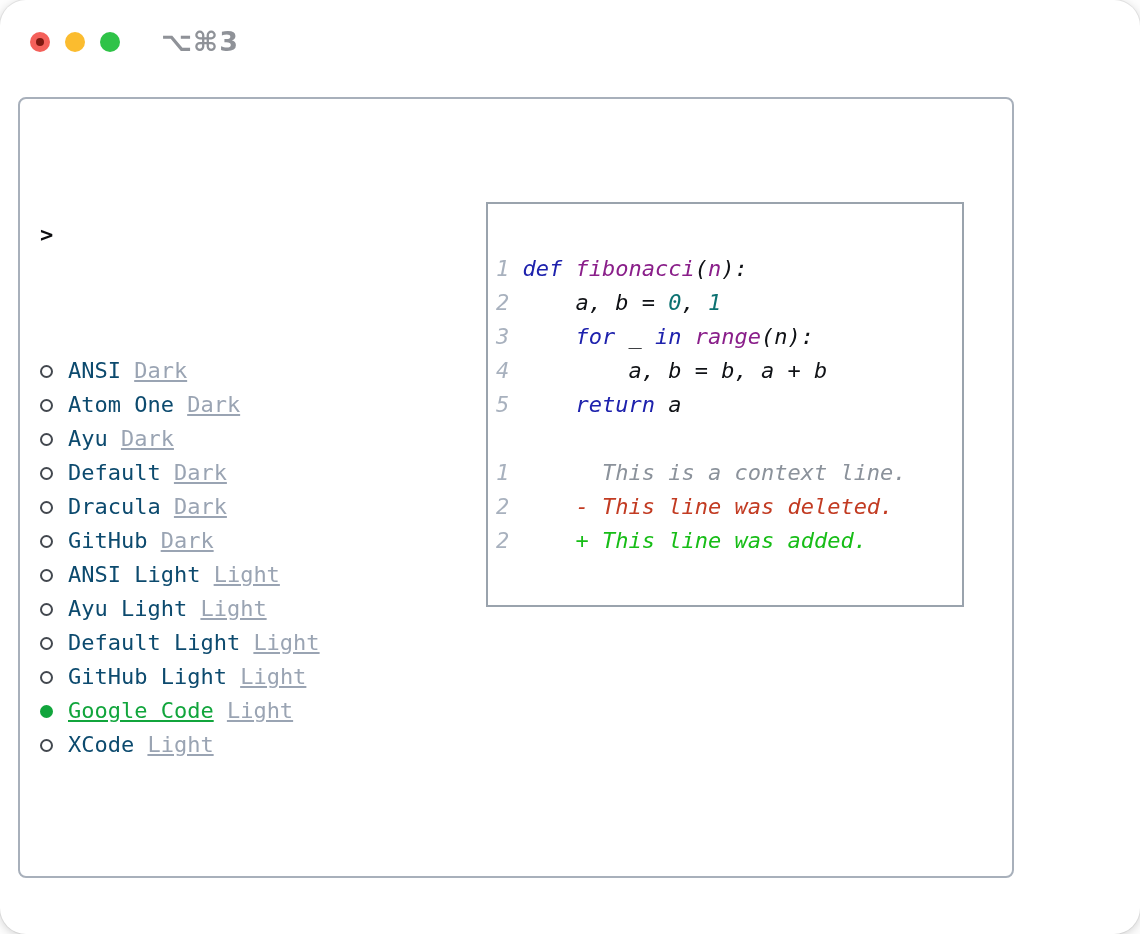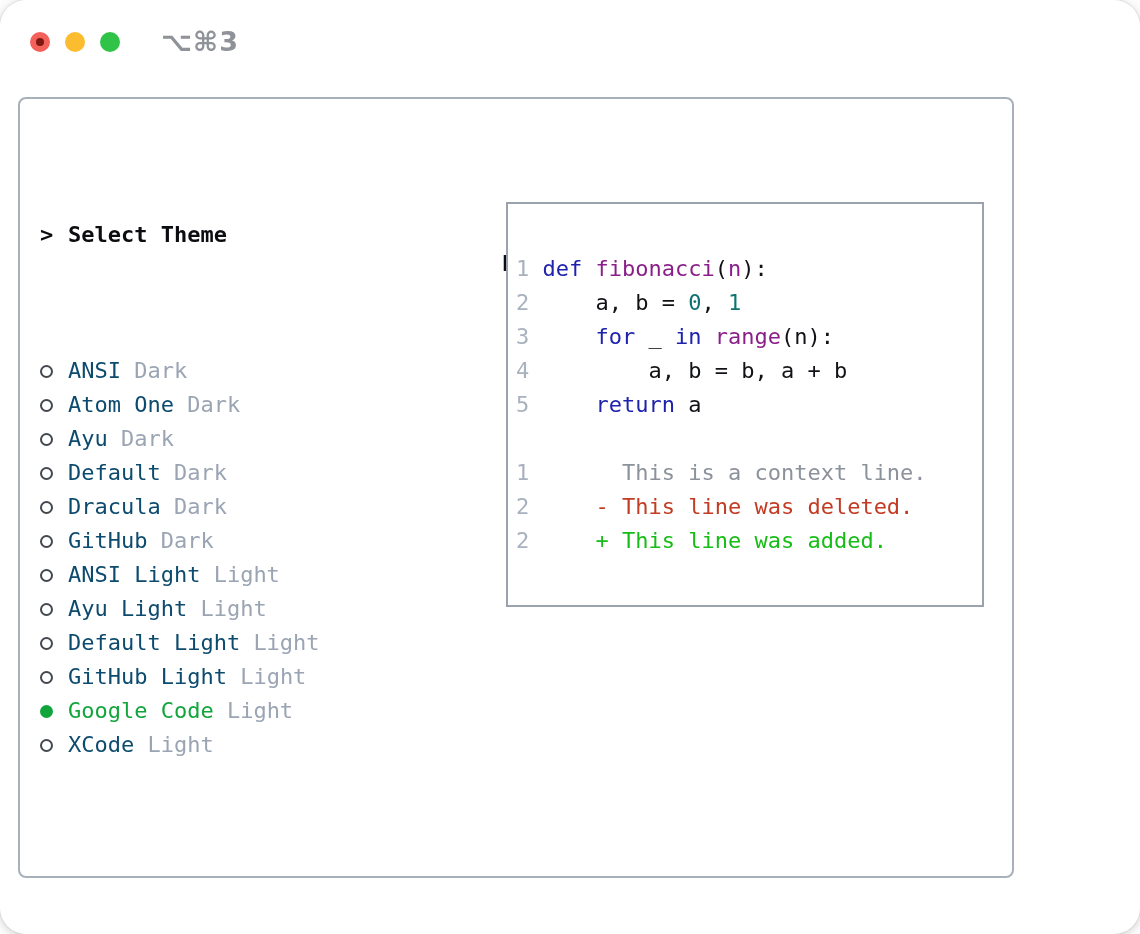--- a/index.html
+++ b/index.html
@@ -37,33 +37,33 @@
   }
   .trow { height:34px; display:flex; align-items:center; }
   .tmark { display:inline-flex; width:28px; align-items:center; flex:0 0 28px; }
   .circle {
     width:13px; height:13px; border-radius:50%;
     border:2px solid #43484f; background:transparent; display:inline-block;
   }
   .circle.filled { background:var(--green-sel); border-color:var(--green-sel); }
   .caret { font-weight:bold; color:#0c0d10; }
   .tname { color:#0c4a6e; }
-  .tname.selected { color:var(--green-sel); }
-  .tvar { color:var(--gray); margin-left:13.2px; }
+  .tname.selected { color:var(--green-sel);text-decoration:underline; }
+  .tvar { color:var(--gray); margin-left:13.2px;text-decoration:underline; }
   .trow.header .tname { font-weight:bold; color:#0c0d10; }
   .spacer { height:34px; }
 
   
   .preview-title {
     position:absolute; left:482px; top:148px; height:34px; line-height:34px;
     font-size:22px; font-weight:bold; color:#0c0d10;
   }
   .preview-box {
-    position:absolute; left:486px; top:103px; width:478px; height:405px;
-    border:2px solid #9aa3ad; background:#ffffff; overflow:hidden;
+    position:absolute; left:466px; top:103px; width:478px; height:405px;
+    border:2px solid #9aa3ad; background:#ffffff; overflow:hidden;font-style:italic;
   }
   .code { padding:48px 0 0 8px; font-size:22px; line-height:34px; white-space:pre; }
   .cline { height:34px; }
   .lnum { color:var(--num); }
   .tok-plain { color:#101216; }
   .tok-kwd   { color:var(--kwd); }
   .tok-typ   { color:var(--typ); }
   .tok-lit   { color:var(--lit); }
   .tok-ctx   { color:var(--ctx); }
   .tok-del   { color:var(--red-del); }
@@ -81,21 +81,20 @@
     <div class="light" id="light-1" style="background: rgb(251, 188, 47);"></div>
     <div class="light" id="light-2" style="background: rgb(47, 195, 72);"></div>
     <div class="win-title">⌥⌘3</div>
   </div>
 
   <div class="panel">
 
     <div class="left-col">
       <div class="trow header">
         <span class="tmark"><span class="caret">&gt;</span></span>
-        <span class="tname">Select Theme</span>
       </div>
 
       <div id="theme-list"><div class="trow"><span class="tmark"><span class="circle"></span></span><span class="tname">ANSI</span><span class="tvar">Dark</span></div><div class="trow"><span class="tmark"><span class="circle"></span></span><span class="tname">Atom One</span><span class="tvar">Dark</span></div><div class="trow"><span class="tmark"><span class="circle"></span></span><span class="tname">Ayu</span><span class="tvar">Dark</span></div><div class="trow"><span class="tmark"><span class="circle"></span></span><span class="tname">Default</span><span class="tvar">Dark</span></div><div class="trow"><span class="tmark"><span class="circle"></span></span><span class="tname">Dracula</span><span class="tvar">Dark</span></div><div class="trow"><span class="tmark"><span class="circle"></span></span><span class="tname">GitHub</span><span class="tvar">Dark</span></div><div class="trow"><span class="tmark"><span class="circle"></span></span><span class="tname">ANSI Light</span><span class="tvar">Light</span></div><div class="trow"><span class="tmark"><span class="circle"></span></span><span class="tname">Ayu Light</span><span class="tvar">Light</span></div><div class="trow"><span class="tmark"><span class="circle"></span></span><span class="tname">Default Light</span><span class="tvar">Light</span></div><div class="trow"><span class="tmark"><span class="circle"></span></span><span class="tname">GitHub Light</span><span class="tvar">Light</span></div><div class="trow"><span class="tmark"><span class="circle filled"></span></span><span class="tname selected">Google Code</span><span class="tvar">Light</span></div><div class="trow"><span class="tmark"><span class="circle"></span></span><span class="tname">XCode</span><span class="tvar">Light</span></div></div>
 
       <div class="spacer"></div>
 
       
 
       
 

